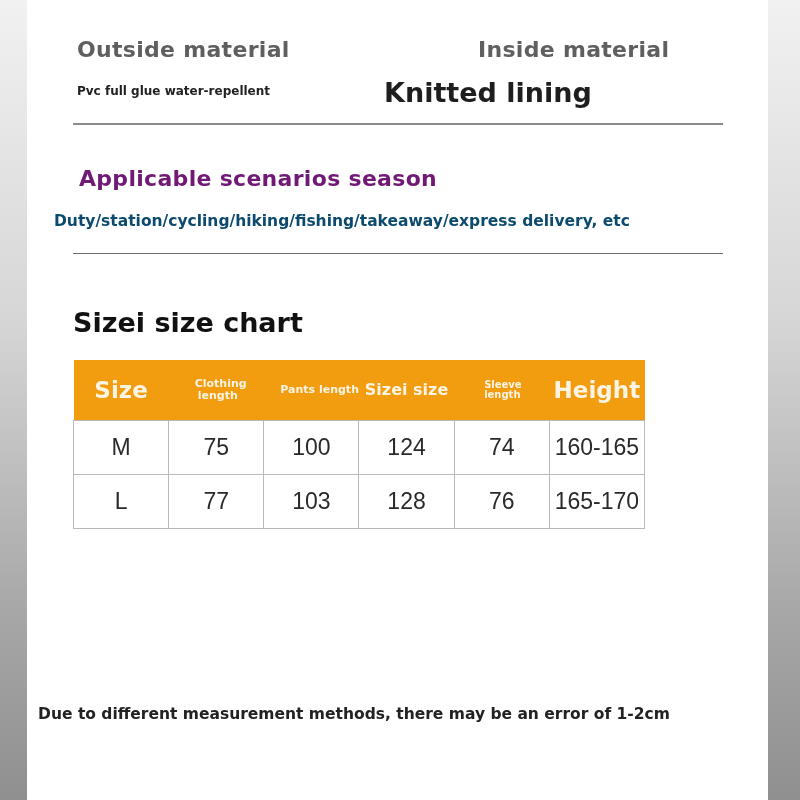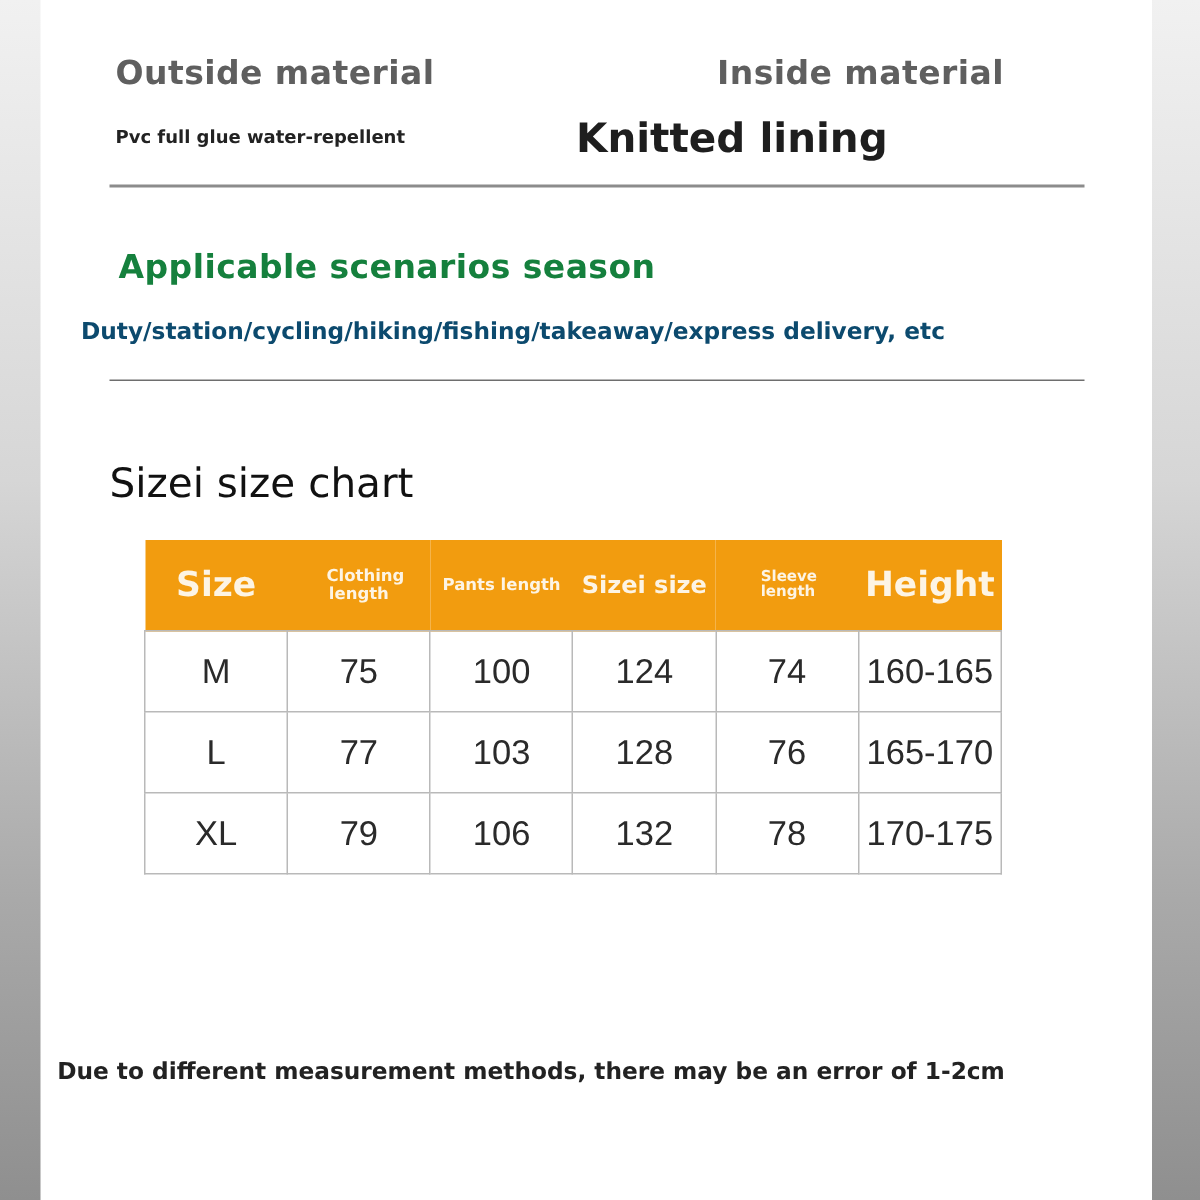--- a/index.html
+++ b/index.html
@@ -9,54 +9,54 @@
     font-family: "DejaVu Sans", sans-serif;
   }
   .panel {
     position: absolute; left: 27px; top: 0; width: 741px; height: 800px;
     background: #ffffff;
   }
   .abs { position: absolute; white-space: nowrap; }
   .h-gray { color: #5f5f5f; font-weight: bold; font-size: 22px; letter-spacing: 0.3px; }
   .sub { color: #222; font-weight: bold; }
   .rule { position: absolute; height: 2px; background: #8c8c8c; }
-  .title { color: #111; font-weight: normal; font-size: 27px; }
+  .title { color: #111; font-weight: bold; font-size: 27px; }
   table.chart {
     position: absolute; left: 73px; top: 360px; width: 572px;
-    border-collapse: collapse; table-layout: fixed; margin-left: 23px;
+    border-collapse: collapse; table-layout: fixed;
   }
   table.chart th {
     background: #f29c0f; color: #fdf4e4; font-weight: bold;
     height: 60px; padding: 0; text-align: center; line-height: 1.05;
     border: none;
   }
   table.chart th.big { font-size: 23px; }
   table.chart th.mid { font-size: 16px; }
-  table.chart th.small { font-size: 11px; }
+  table.chart th.small { font-size: 11px; text-align: right; }
   table.chart td {
     border: 1px solid #b9b9b9; height: 53px; padding: 0;
     text-align: center; color: #2a2a2a;
     font-family: "Liberation Sans", sans-serif; font-size: 23px;
   }
   .note { left: 0; width: 708px; text-align: center; top: 705px; font-size: 15.5px; color: #222; font-weight: bold; }
 </style>
 </head>
 <body>
 
 <div class="panel"></div>
 
 <div class="abs h-gray" style="left:77px; top:37px;">Outside material</div>
 <div class="abs sub" style="left:77px; top:84px; font-size:12px;">Pvc full glue water-repellent</div>
 
 <div class="abs h-gray" style="left:478px; top:37px;">Inside material</div>
 <div class="abs sub" style="left:384px; top:77px; font-size:27px; color:#1e1e1e;">Knitted lining</div>
 
 <div class="rule" style="left:73px; top:123px; width:650px;"></div>
 
-<div class="abs h-gray" style="left:79px; top:166px; color:#15803d;">Applicable scenarios season</div>
+<div class="abs h-gray" style="left:79px; top:166px; color:#701a75;">Applicable scenarios season</div>
 <div class="abs sub" style="left:54px; top:212px; font-size:15.5px; color:#0c4a6e;">Duty/station/cycling/hiking/fishing/takeaway/express delivery, etc</div>
 
 <div class="rule" style="left:73px; top:253px; width:650px; height:1px; background:#6e6e6e;"></div>
 
 <div class="abs title" style="left:73px; top:307px;">Sizei size chart</div>
 
 <table class="chart">
   <thead>
     <tr>
       <th class="big">Size</th>
@@ -77,24 +77,16 @@
       <td>160-165</td>
     </tr>
     <tr>
       <td>L</td>
       <td>77</td>
       <td>103</td>
       <td>128</td>
       <td>76</td>
       <td>165-170</td>
     </tr>
-    <tr>
-      <td>XL</td>
-      <td>79</td>
-      <td>106</td>
-      <td>132</td>
-      <td>78</td>
-      <td>170-175</td>
-    </tr>
   </tbody>
 </table>
 
 <div class="abs note">Due to different measurement methods, there may be an error of 1-2cm</div>
 
 </body></html>

